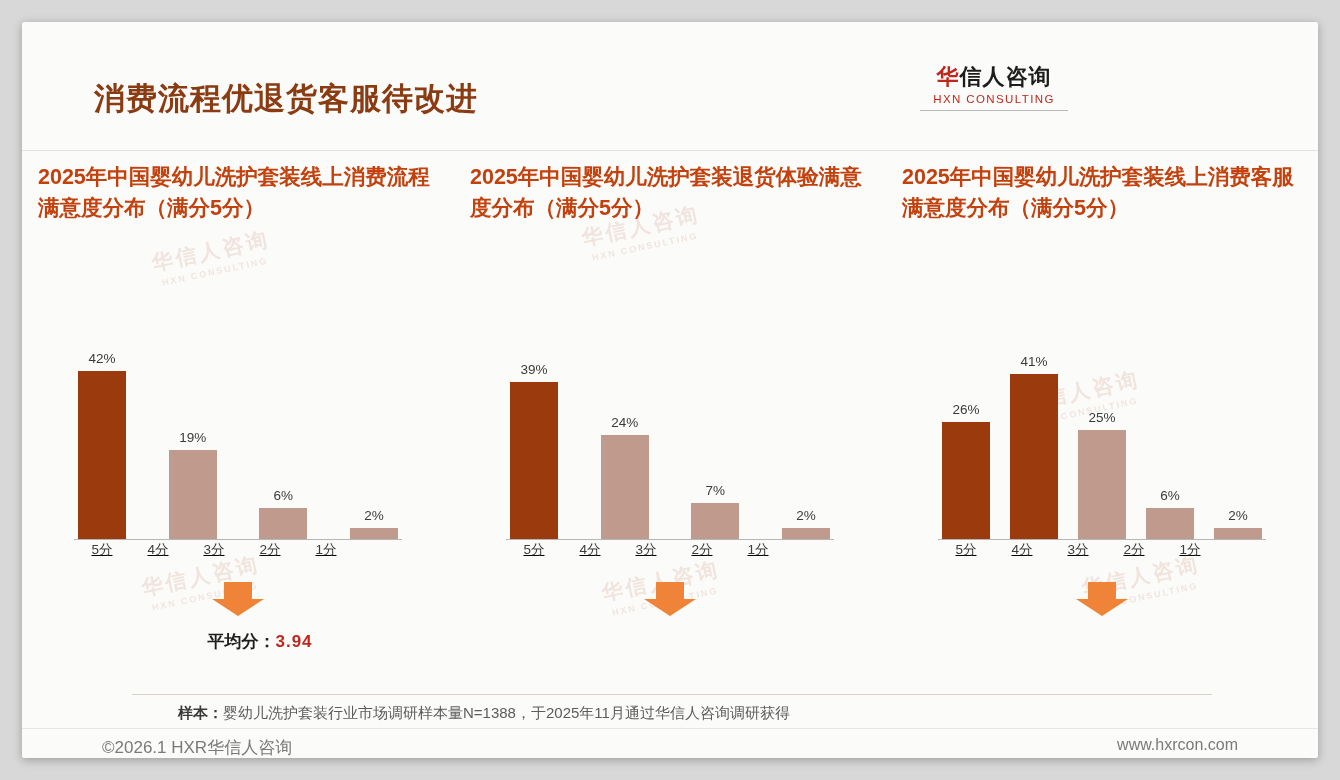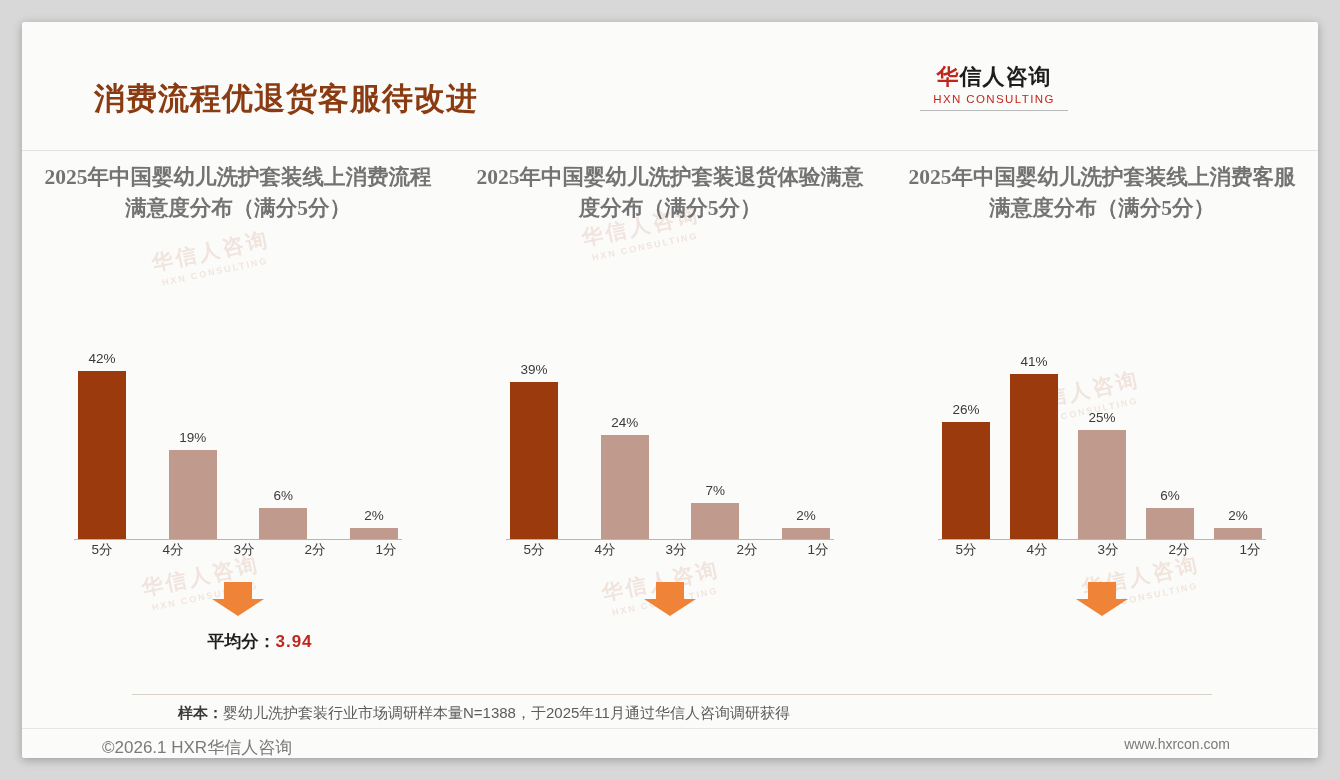--- a/index.html
+++ b/index.html
@@ -102,25 +102,24 @@
   }
   .panel {
     position: relative;
     flex: 1 1 0;
     padding: 0 14px;
     box-sizing: border-box;
   }
   .panel-title {
     margin: 0 auto;
     width: 400px;
-    text-align: center;
-    font-family: Liberation Serif, serif;
+    font-family: Liberation Sans, sans-serif;
     font-size: 21.5px;
     font-weight: bold;
-    color: #737373;
+    color: #c2410c;
     line-height: 31px;
   }
   .plot {
     position: absolute;
     left: 0;
     right: 0;
     top: 148px;
     height: 230px;
   }
   .axis {
@@ -153,24 +152,24 @@
   }
   .bar {
     width: 48px;
     margin: 0 auto;
     background: #9a3a0d;
   }
   .bar.light { background: #c09a8c; }
   .xlabels {
     position: absolute;
     left: 52px;
-    right: 40px;
+    right: 60px;
     top: 379px;
     display: flex;
-    justify-content: space-between;
+    text-decoration: underline;
   }
   .xlabel {
     width: 56px;
     text-align: center;
     font-size: 13.5px;
     color: #3b3b3b;
   }
   .arrow {
     position: absolute;
     top: 420px;
@@ -225,23 +224,23 @@
   }
   .copyright {
     position: absolute;
     left: 80px;
     top: 714px;
     font-size: 17px;
     color: #7a7a7a;
   }
   .site {
     position: absolute;
-    right: 88px;
+    right: 80px;
     top: 714px;
-    font-size: 14px;
+    font-size: 16px;
     color: #7a7a7a;
   }
 </style>
 </head>
 <body>
 
 <div class="slide">
 
   <div class="wm" style="left:130px; top:215px; transform:rotate(-12deg);">
     <div class="w1">华信人咨询</div>

